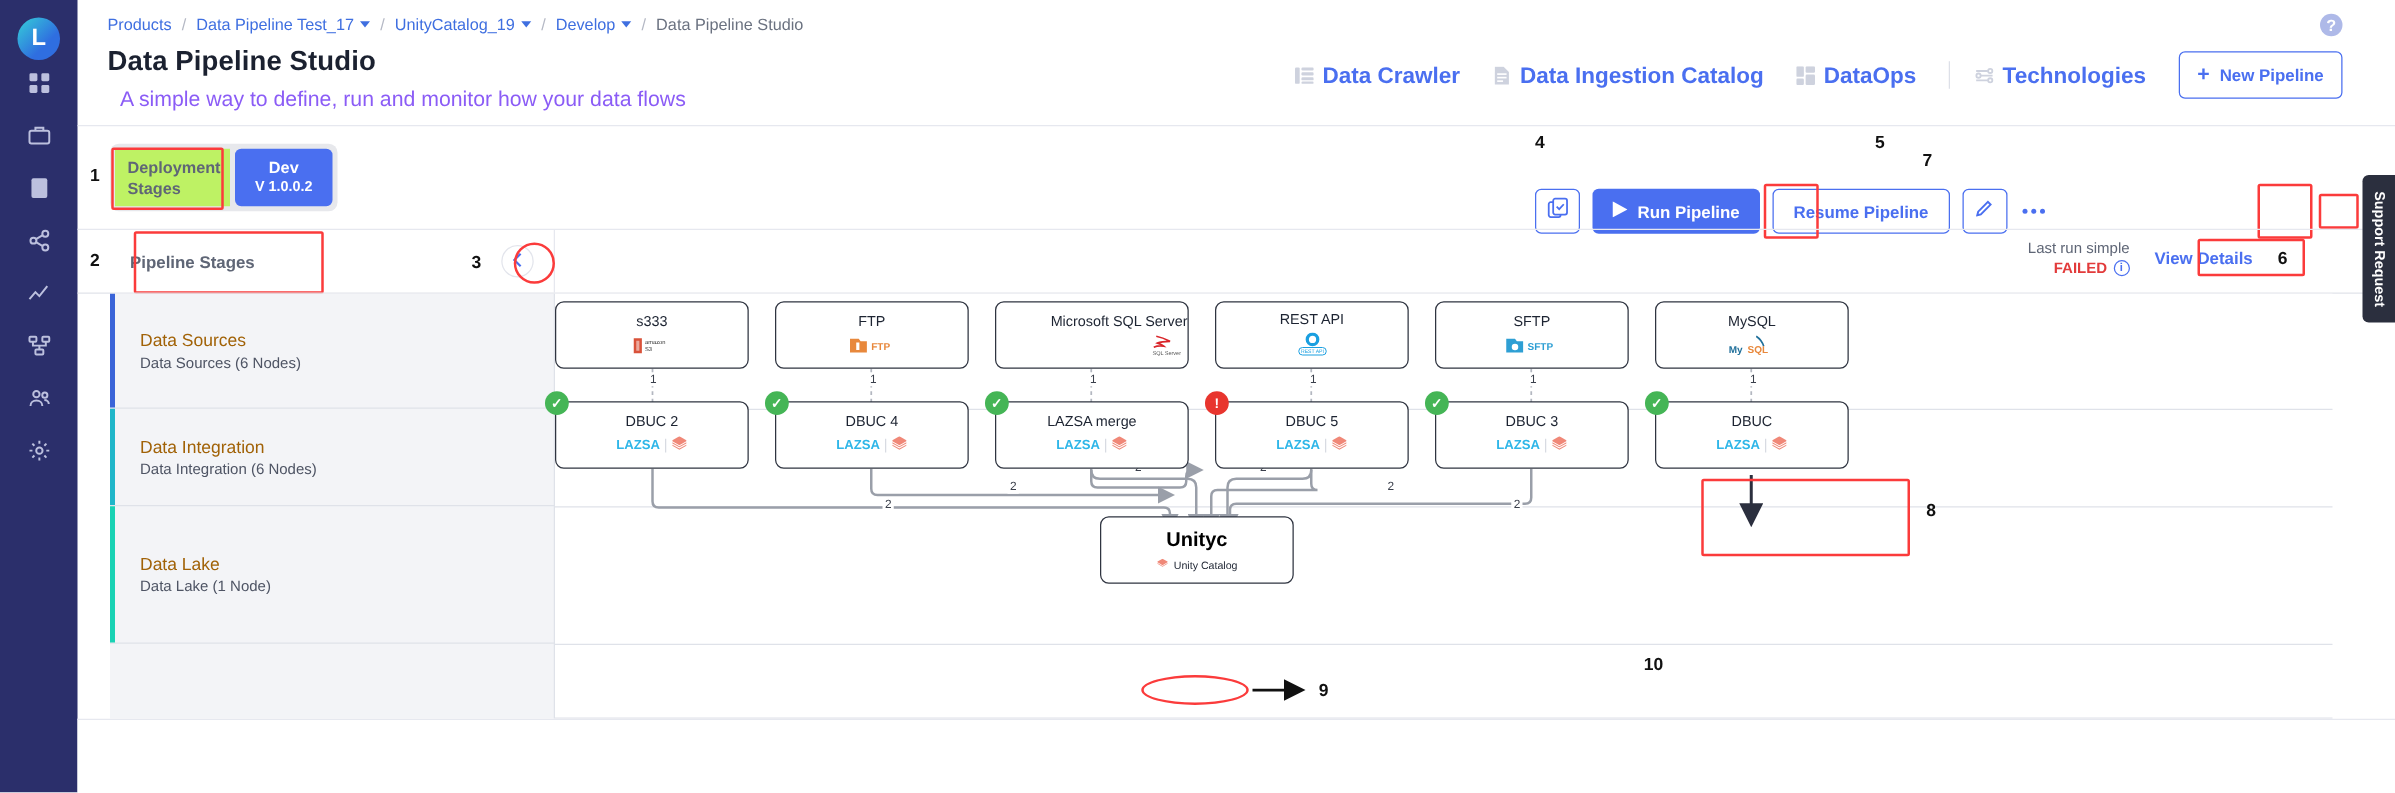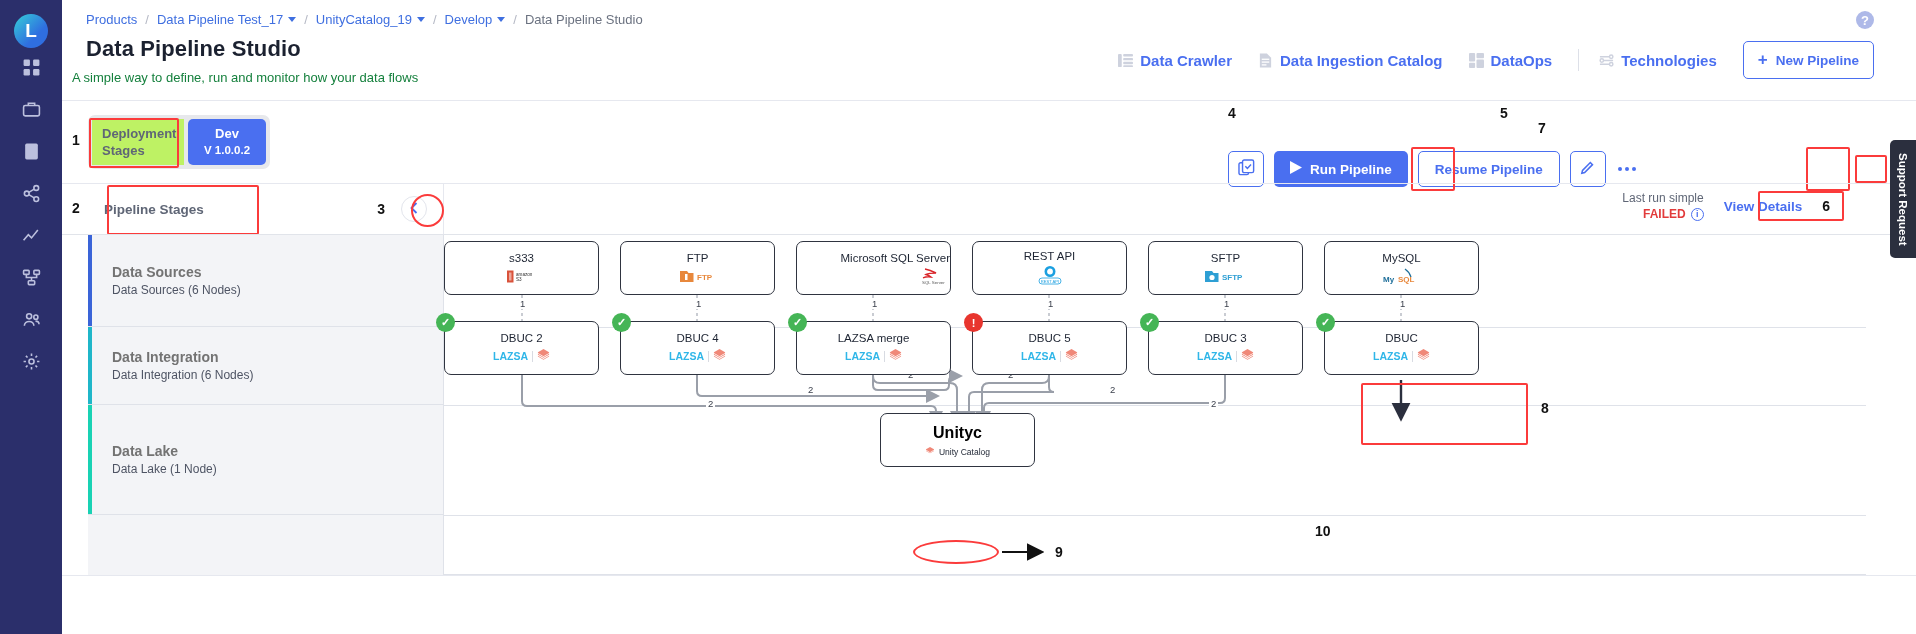--- a/index.html
+++ b/index.html
@@ -45,27 +45,27 @@
     background:#aeb9e8; color:#fff; font-size:13px; font-weight:bold;
     display:flex; align-items:center; justify-content:center;
   }
 
   
   .title {
     position:absolute; left: 86px; top: 36px;
     font-size: 22px; font-weight: bold; color:#1b2130; letter-spacing:.1px;
   }
   .subtitle {
-    position:absolute; left: 72px; top: 70px; font-size:13px; color:#15803d;
+    position:absolute; left: 96px; top: 70px; font-size:17px; color:#8b5cf6;
   }
 
   
   .hnav { position:absolute; right: 42px; top: 41px; display:flex; align-items:center; gap: 0; }
   .hlink {
-    display:flex; align-items:center; gap:7px; color:#4a6ff0; font-size:15px;
+    display:flex; align-items:center; gap:7px; color:#4a6ff0; font-size:18px;
     font-weight:bold; white-space:nowrap; margin-right: 26px;
   }
   .hlink:last-of-type { margin-right: 16px; }
   .hsep { width:1px; height:22px; background:#dde0e8; margin-right: 20px; }
   .gico { width:15px; height:15px; display:block; }
   .newbtn {
     display:flex; align-items:center; gap:8px; border:1.6px solid #4a6ff0; border-radius:5px;
     color:#4a6ff0; font-size:13.5px; font-weight:bold; padding: 8px 14px; background:#fff;
   }
 
@@ -142,21 +142,21 @@
   
   .canvas { position:absolute; left:88px; top:235px; width:1778px; height:340px; }
   .stage-col { position:absolute; left:0; top:0; width:356px; height:340px; background:#f3f4f7;
                border-right:1px solid #dfe2e9; }
   .stage-row {
     position:absolute; left:0; width:356px; display:flex; align-items:center;
     border-bottom:1px solid #dfe2e9;
   }
   .stage-accent { position:absolute; left:0; top:0; width:4px; height:100%; }
   .stage-txt { padding-left:24px; }
-  .stage-name { font-size:14px; font-weight:bold; color:#737373; }
+  .stage-name { font-size:14px; font-weight:normal; color:#a16207; }
   .stage-sub { font-size:12px; color:#4e5464; margin-top:3px; }
 
   .flow { position:absolute; left:356px; top:0; width:1422px; height:340px;
           background:#fff; border-bottom:1px solid #dfe2e9;}
   .rowline { position:absolute; left:0; width:1422px; height:1px; background:#dfe2e9; }
 
   .node {
     position:absolute; width:155px; height:54px; border:1.3px solid #2f3440; border-radius:7px;
     background:#fff; display:flex; flex-direction:column; align-items:center; justify-content:center;
   }

